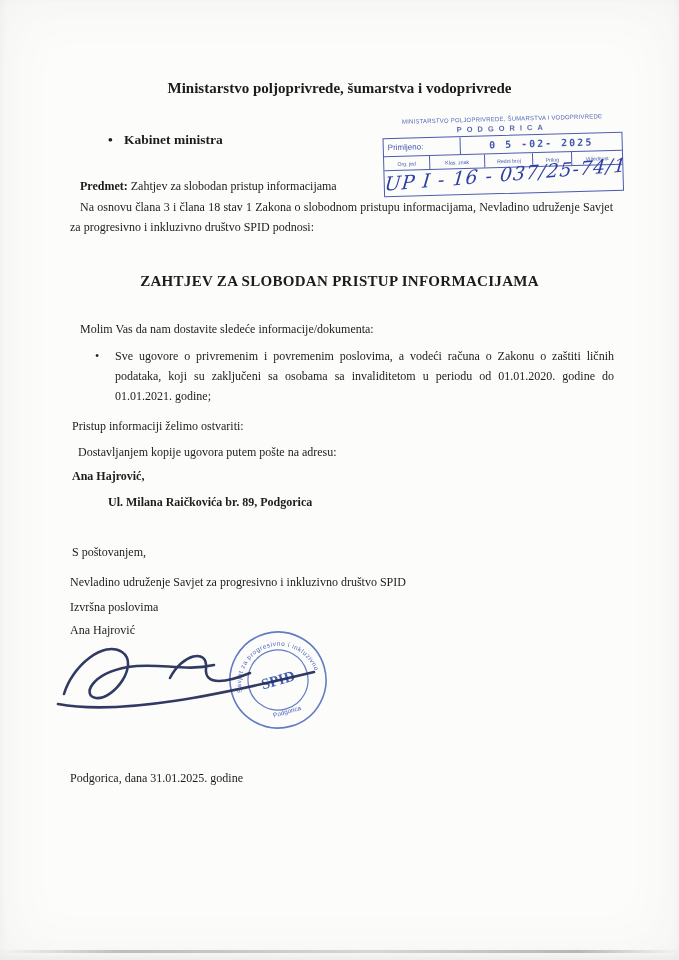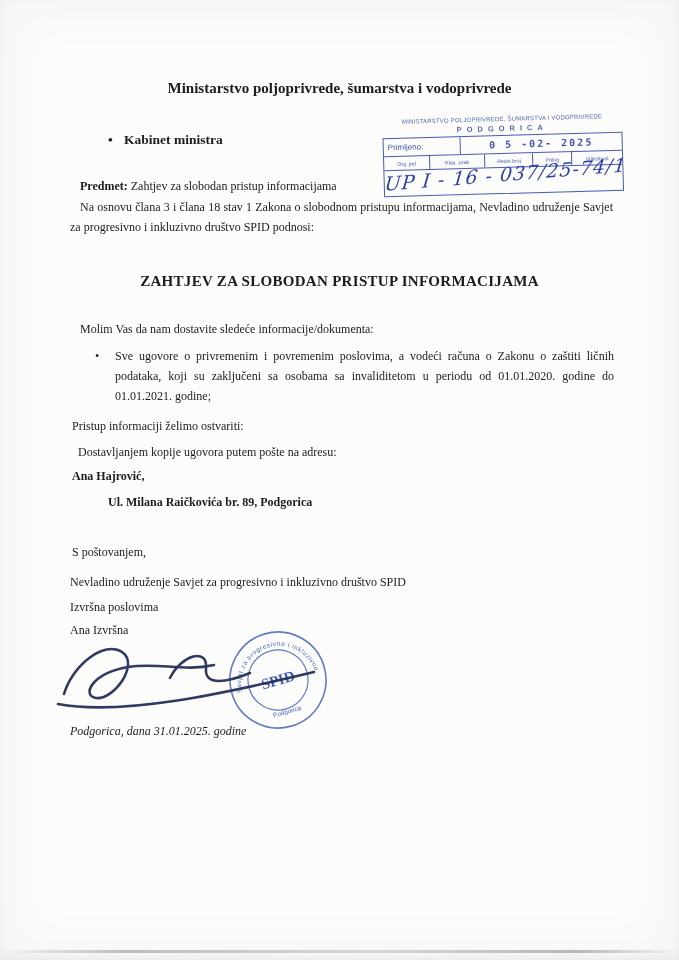--- a/index.html
+++ b/index.html
@@ -30,21 +30,21 @@
   .bullet-item{top:346px;left:115px;width:499px;text-align:justify;}
   .bullet-item .bullet{position:absolute;left:-20px;top:0;}
   .pristup{top:416px;left:72px;}
   .dostav{top:442px;left:78px;}
   .recipient-name{top:466px;left:72px;}
   .recipient-address{top:492px;left:72px;margin-left:36px;}
   .closing{top:542px;left:72px;}
   .org-line{top:572px;left:70px;}
   .role-line{top:597px;left:70px;}
   .signer-name{top:620px;left:70px;}
-  .date-line{top:721px;left:70px;font-style:italic;}
+  .date-line{top:768px;left:70px;}
 
   
   .stamp{
     top:116px;left:383px;width:240px;
     transform:rotate(-1.6deg);
     color:#4458ad;
     font-family:"Liberation Sans", sans-serif;
   }
   .stamp-min{font-size:6px;line-height:7px;text-align:center;letter-spacing:0.2px;opacity:.9;}
   .stamp-city{font-size:7.5px;letter-spacing:5px;text-align:center;margin:1px 0 2px 0;font-weight:bold;opacity:.9;}
@@ -114,21 +114,21 @@
 
   <div class="abs fs pristup">Pristup informaciji želimo ostvariti:</div>
   <div class="abs fs dostav">Dostavljanjem kopije ugovora putem pošte na adresu:</div>
 
   <div class="abs fs b recipient-name">Ana Hajrović,</div>
   <div class="abs fs b recipient-address">Ul. Milana Raičkovića br. 89, Podgorica</div>
 
   <div class="abs fs closing">S poštovanjem,</div>
   <div class="abs fs org-line">Nevladino udruženje Savjet za progresivno i inkluzivno društvo SPID</div>
   <div class="abs fs role-line">Izvršna poslovima</div>
-  <div class="abs fs signer-name">Ana Izvršna</div>
+  <div class="abs fs signer-name">Ana Hajrović</div>
 
   <div class="abs seal">
     <svg width="104" height="104" viewBox="0 0 104 104">
       <defs>
         <path id="ringTop" d="M 14 56 A 38 38 0 1 1 90 56" fill="none"></path>
       </defs>
       <circle cx="52" cy="52" r="48" fill="none" stroke="#3a57b5" stroke-width="1.6" opacity="0.85"></circle>
       <circle cx="52" cy="52" r="30" fill="none" stroke="#3a57b5" stroke-width="1.2" opacity="0.85"></circle>
       <text font-family="Liberation Sans, sans-serif" font-size="6.4" fill="#3a57b5" letter-spacing="0.6">
         <textPath href="#ringTop" startOffset="2">Savjet za progresivno i inkluzivno društvo</textPath>

